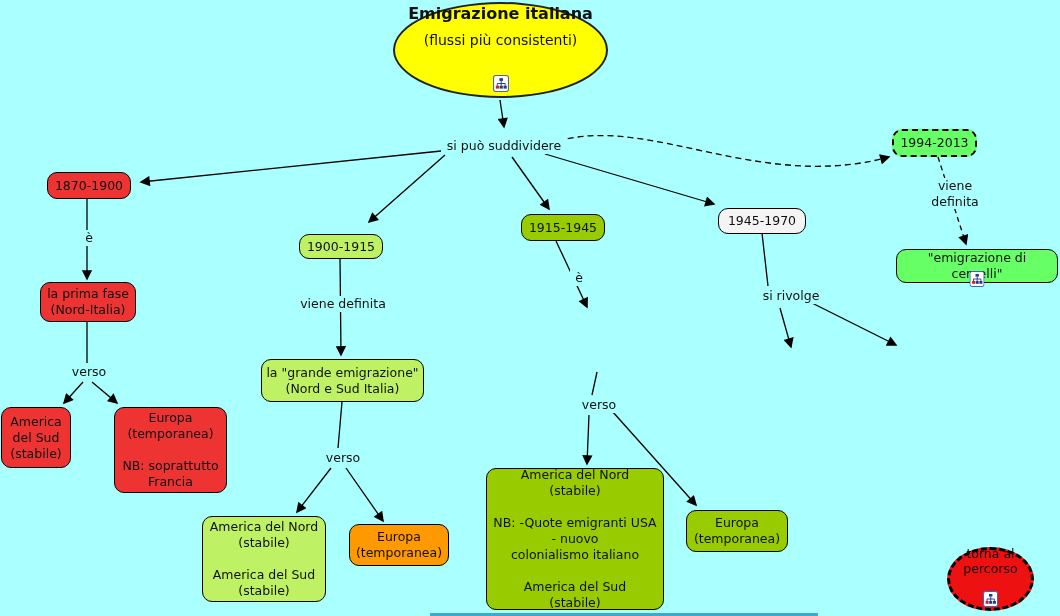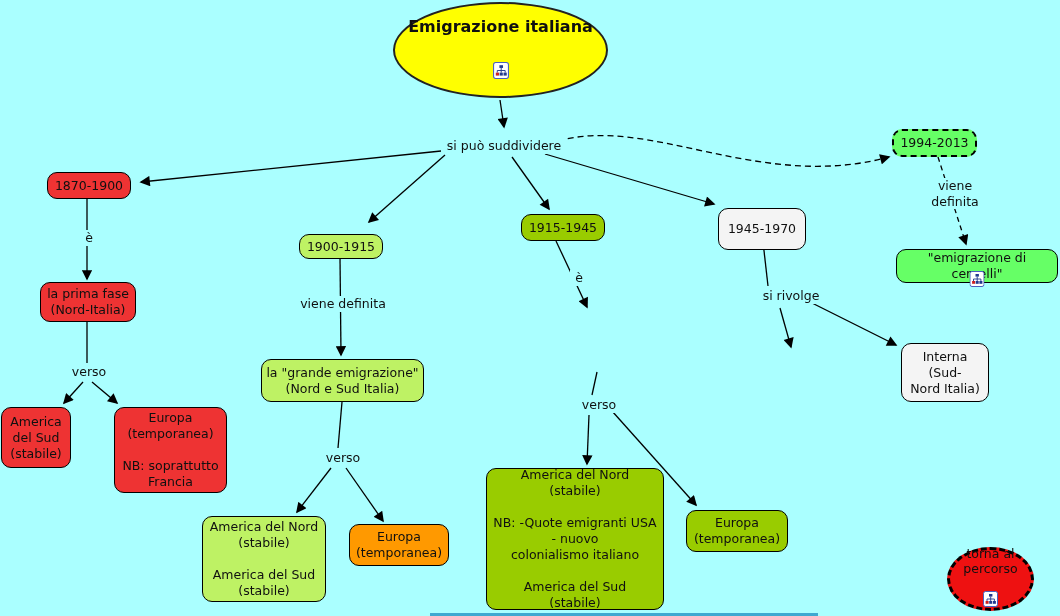--- a/index.html
+++ b/index.html
@@ -80,20 +80,21 @@
       <path d="M762,233 L768,286"></path>
       <path d="M780,308 L791,347" marker-end="url(#arr)"></path>
       <path d="M812,303 L896,345" marker-end="url(#arr)"></path>
 
       <path d="M938,157 L966,244" stroke-dasharray="5,4" marker-end="url(#arr)"></path>
     </g>
   </svg>
 
   <div class="node ellipse title-node" style="left:393px;top:2px;width:215px;height:96px;gap:8px;">
     <span class="title-main">Emigrazione italiana</span>
+    <span class="title-sub">(flussi più consistenti)</span>
     <span class="submap-btn">
       <svg width="16" height="17" viewBox="0 0 15 16">
         <rect x="0.5" y="0.5" width="14" height="15" rx="2" fill="#ffffff" stroke="#4a5fc0"></rect>
         <rect x="6" y="3" width="3.4" height="2.6" fill="#223a8f"></rect>
         <path d="M7.7,5.6 V8 M4,8 H11.4 M4,8 V10 M11.4,8 V10 M7.7,8 V10" stroke="#223a8f" stroke-width="0.9"></path>
         <rect x="2.6" y="10" width="3" height="2.8" fill="#cc2222"></rect>
         <rect x="6.2" y="10" width="3" height="2.8" fill="#223a8f"></rect>
         <rect x="9.9" y="10" width="3" height="2.8" fill="#223a8f"></rect>
       </svg>
     </span>
@@ -136,25 +137,22 @@
 
 NB: -Quote emigranti USA
 - nuovo
 colonialismo italiano
 
 America del Sud
 (stabile)</div>
   <div class="node c-olive" style="left:686px;top:510px;width:102px;height:42px;">Europa
 (temporanea)</div>
 
-  <div class="node c-white" style="left:718px;top:208px;width:88px;height:42px;">1945-1970</div>
+  <div class="node c-white" style="left:718px;top:208px;width:88px;height:26px;">1945-1970</div>
   <div class="linklabel" style="left:757px;top:288px;width:64px;">si rivolge</div>
-  <div class="node c-white" style="left:901px;top:343px;width:88px;height:59px;">Interna
-(Sud-
-Nord Italia)</div>
 
   <div class="node c-green dashed2" style="left:892px;top:129px;width:85px;height:28px;">1994-2013</div>
   <div class="linklabel" style="left:925px;top:178px;width:56px;">viene
 definita</div>
   <div class="node c-green" style="left:896px;top:249px;width:162px;height:34px;">
     <span style="white-space:pre-line;">"emigrazione di cervelli"</span>
     <span class="hang-icon">
       <svg width="15" height="16" viewBox="0 0 15 16">
         <rect x="0.5" y="0.5" width="14" height="15" rx="2" fill="#ffffff" stroke="#4a5fc0"></rect>
         <rect x="6" y="3" width="3.4" height="2.6" fill="#223a8f"></rect>

